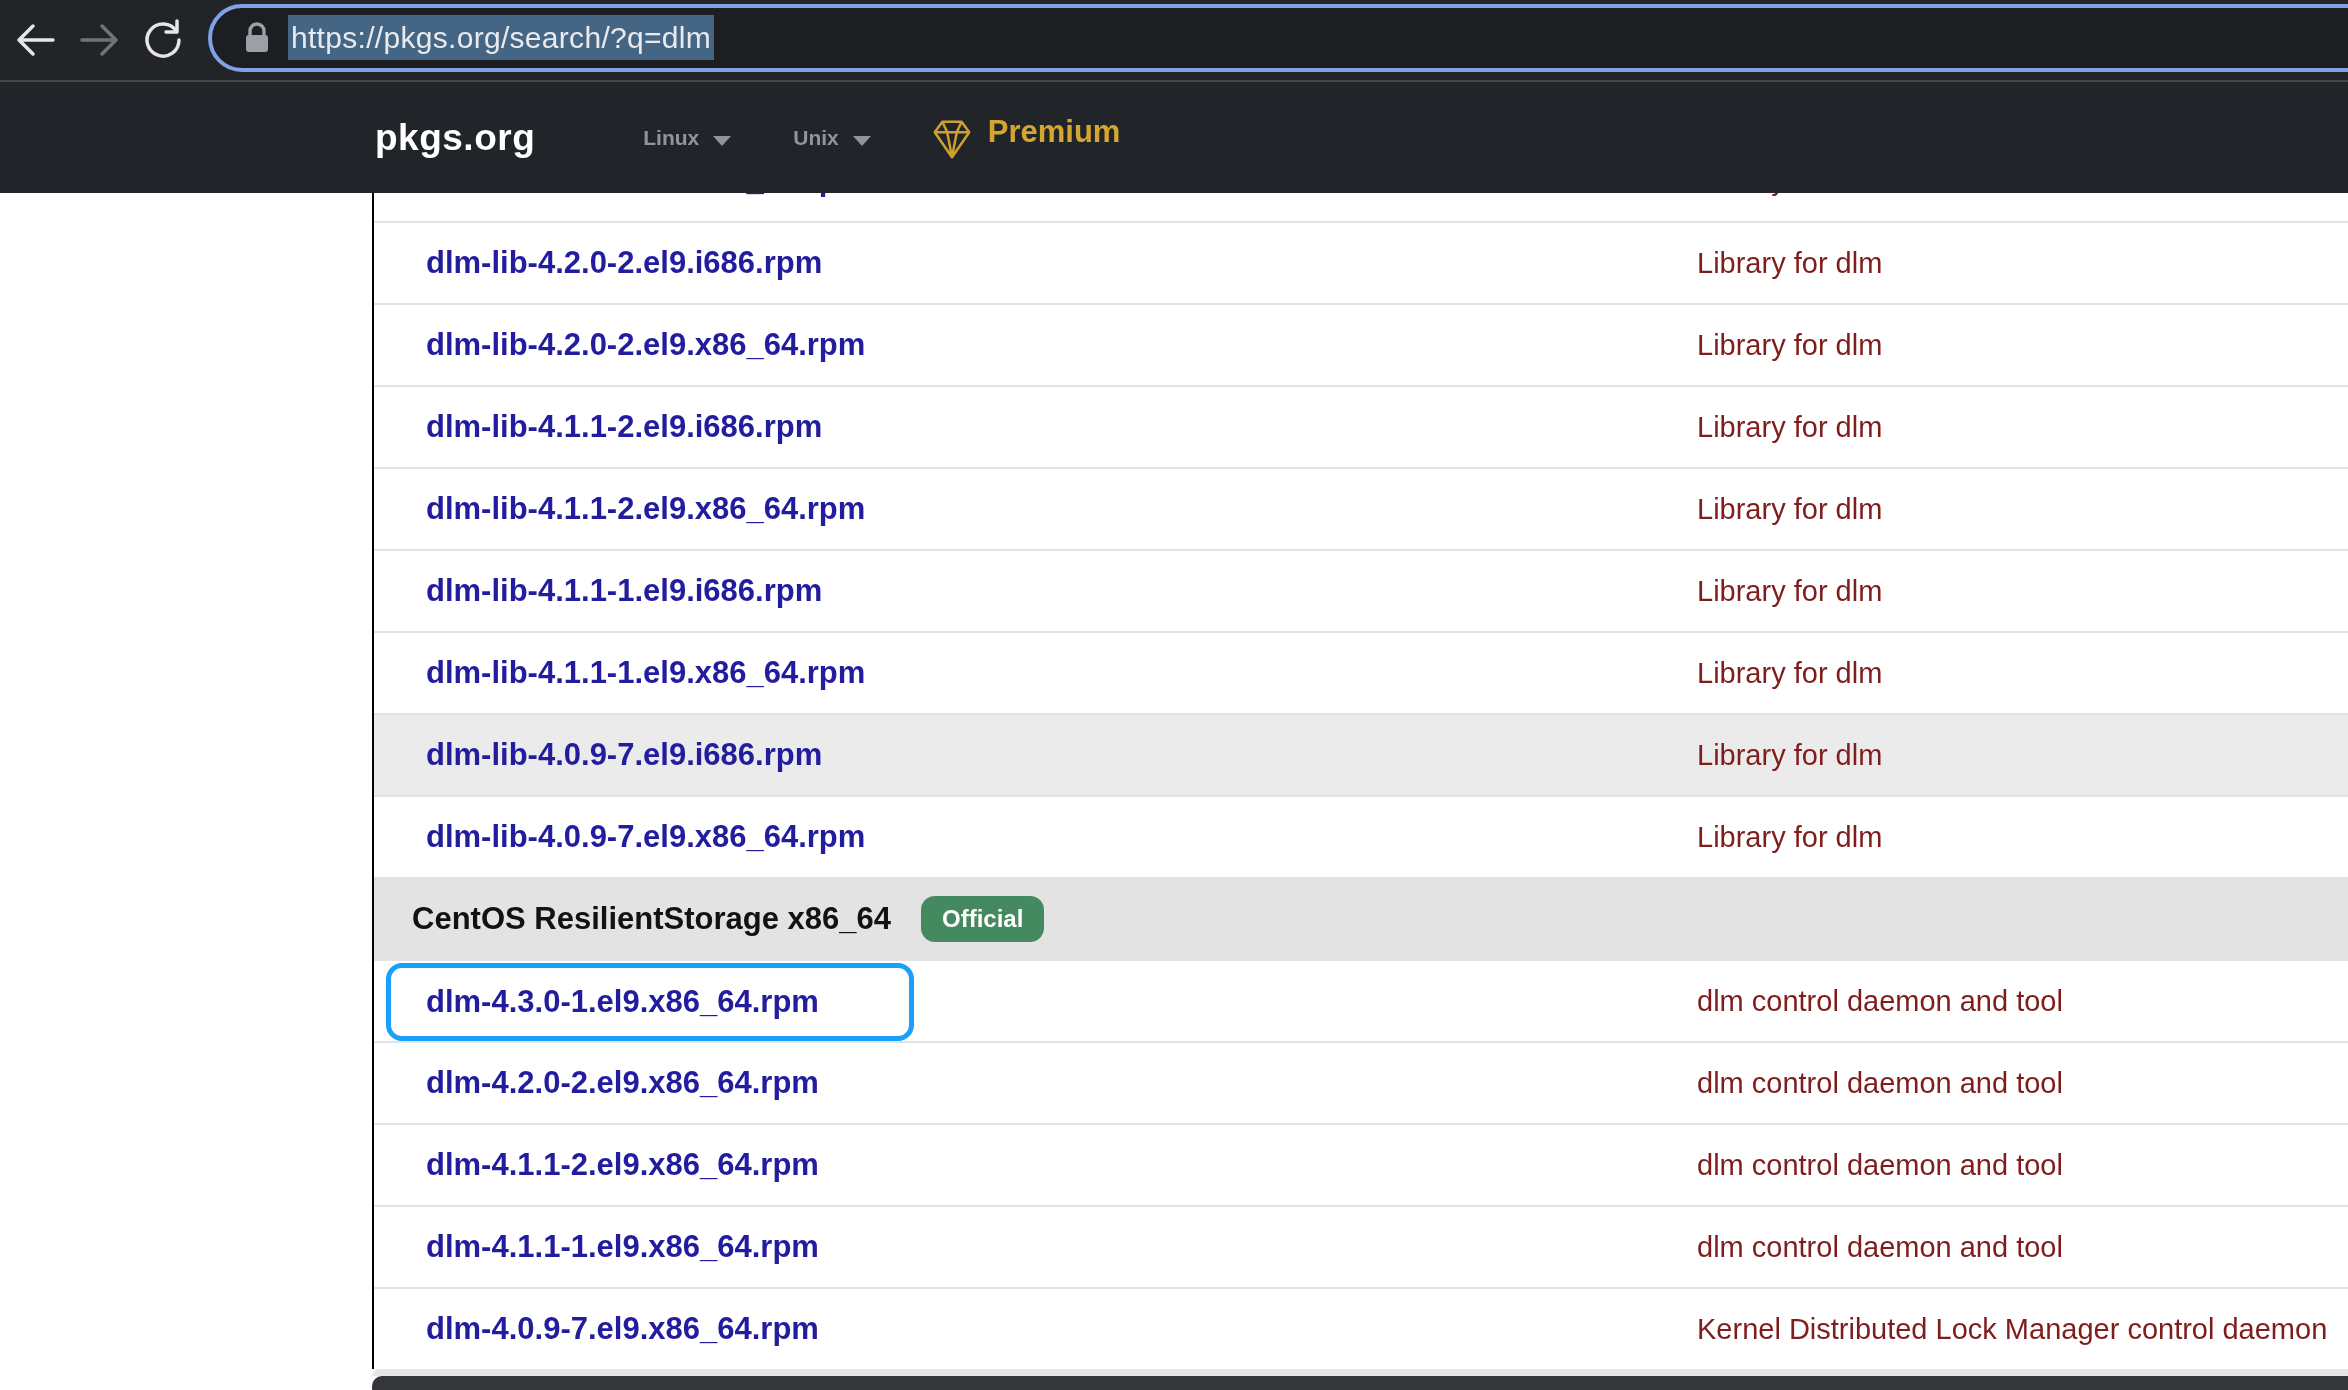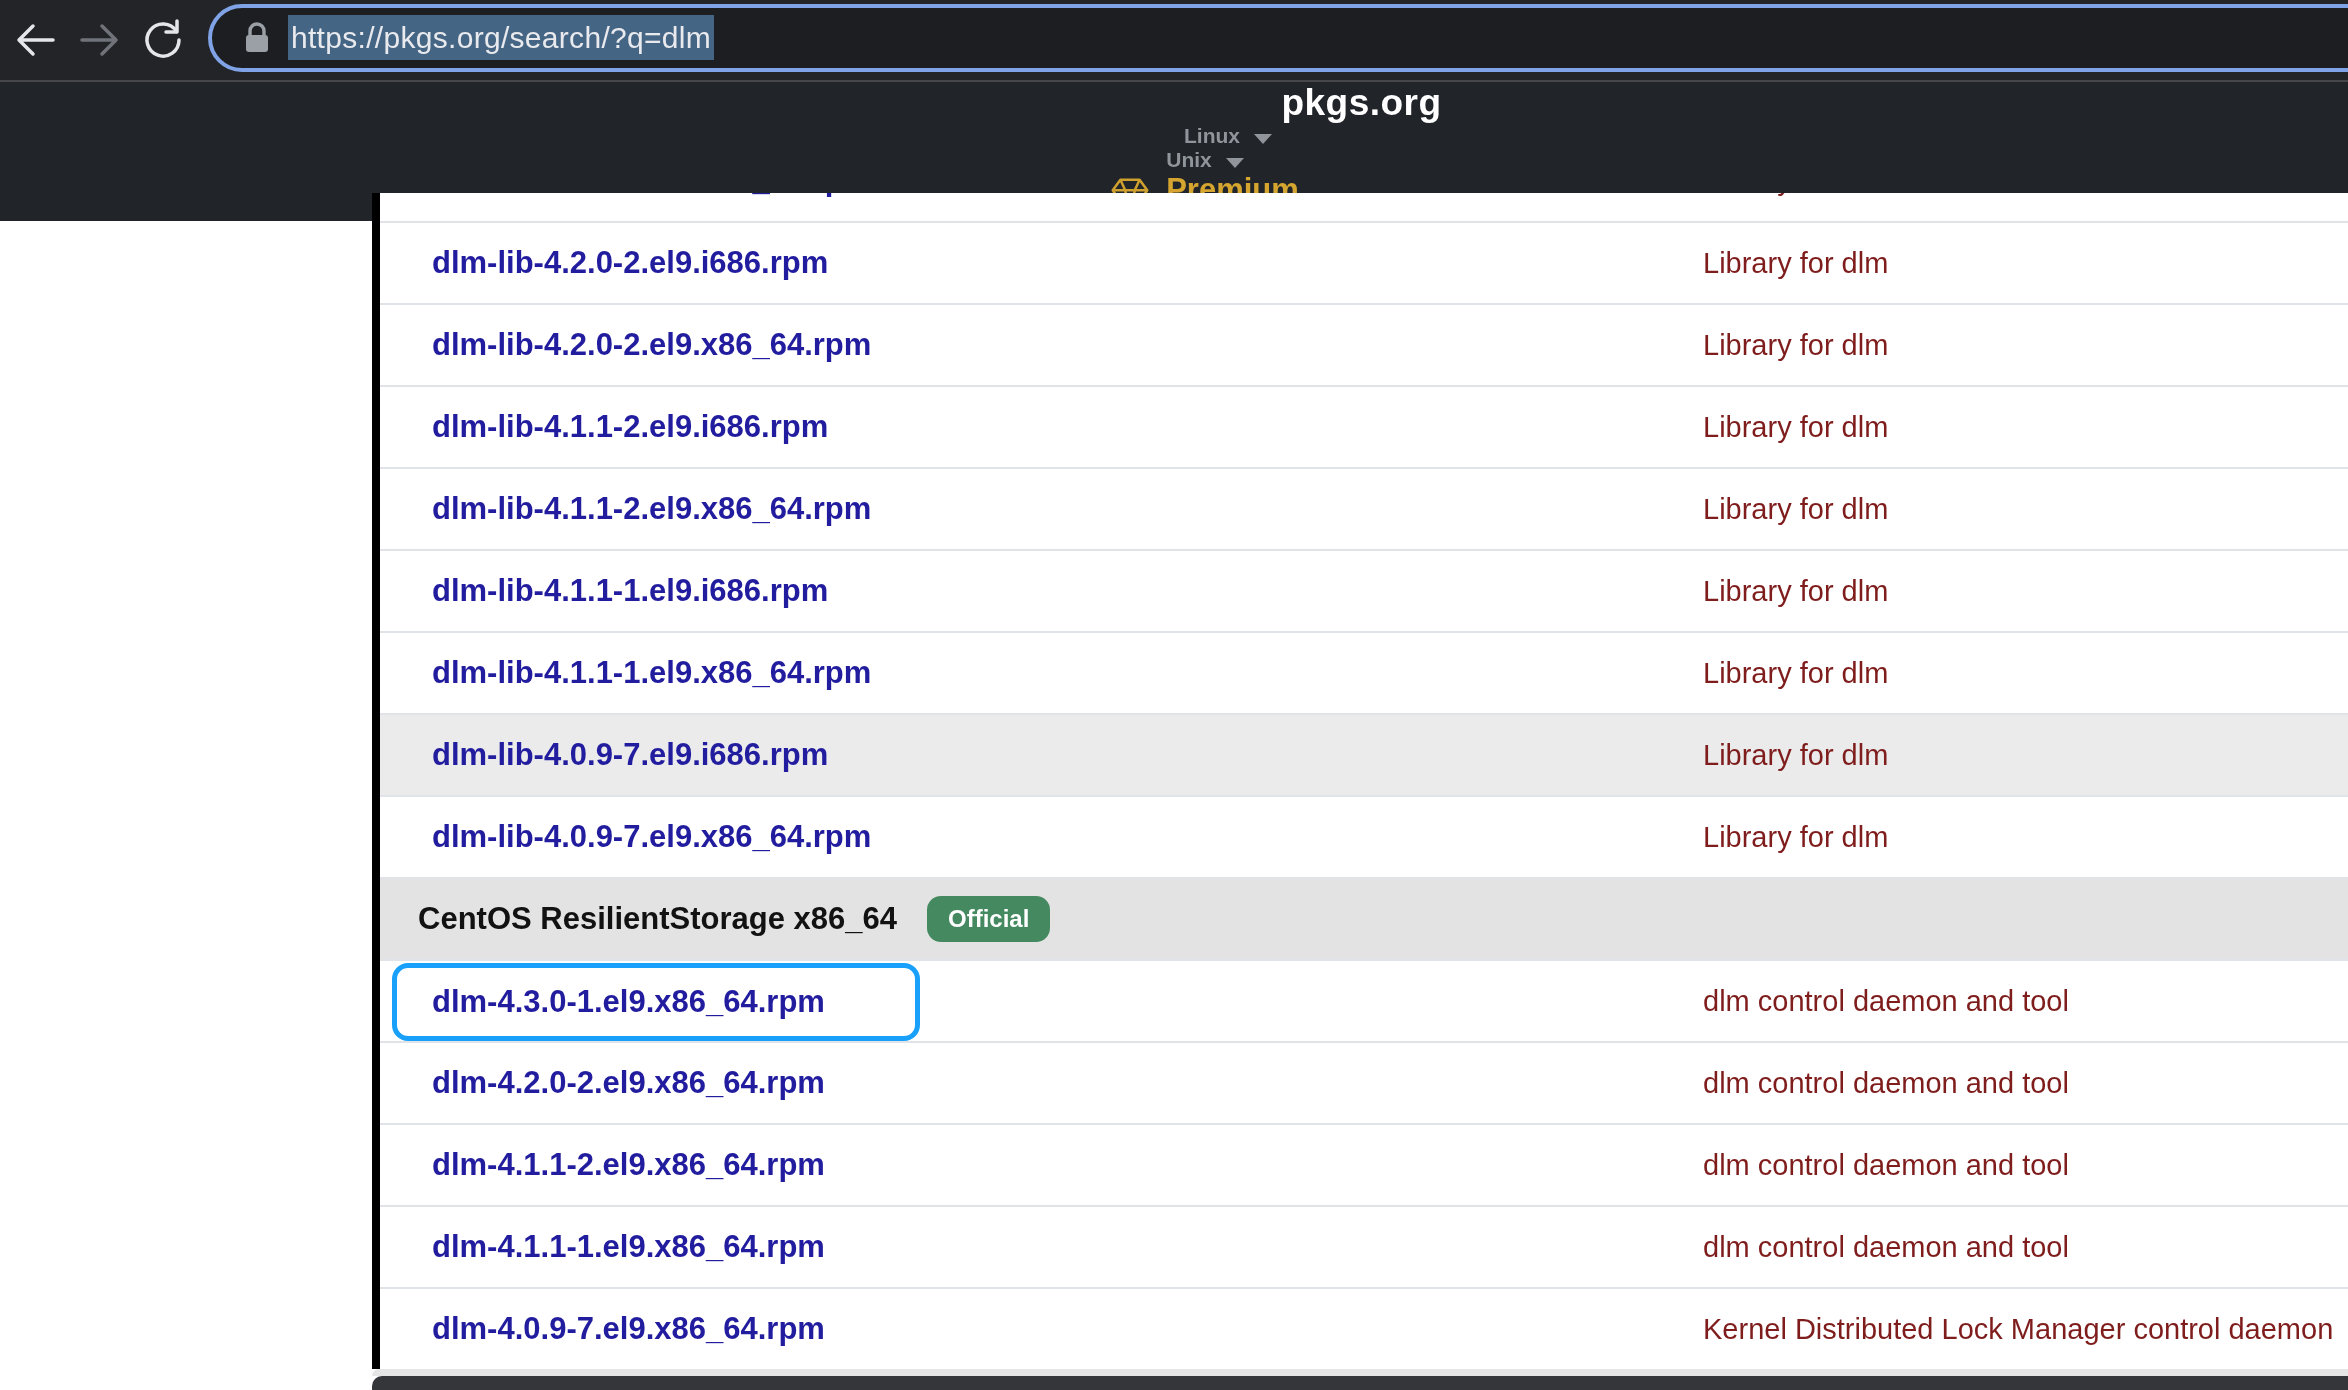--- a/index.html
+++ b/index.html
@@ -29,23 +29,23 @@
   }
   .lock { margin-left:28px; flex:0 0 auto; }
   .url-text {
     margin-left:14px; font-size:30px; color:#e9eaee; white-space:nowrap;
     letter-spacing:0.3px;
   }
   .url-text .sel { background:#456585; padding:6px 3px; }
 
   
   .site-header {
-    position:absolute; top:80px; left:0; width:2348px; height:141px;
+    position:absolute; top:80px; left:0; width:2348px; height:113px;
     background:#212529; border-top:2px solid #46474b;
-    display:flex; align-items:center;flex-direction:column;
+    display:flex; align-items:center;
   }
   .logo {
     margin-left:375px; font-size:37px; font-weight:bold; color:#ffffff;
     cursor:pointer; letter-spacing:0.5px;
   }
   .nav-item {
     display:flex; align-items:center; cursor:pointer;
     font-size:21px; font-weight:600; color:#8f959b;
   }
   .nav-item.linux { margin-left:108px; }
@@ -58,21 +58,21 @@
   .premium {
     margin-left:58px; display:flex; align-items:flex-start; cursor:pointer;
   }
   .premium-label {
     margin-left:13px; font-size:31px; font-weight:bold; color:#d5a52f;
   }
 
   
   .main {
     position:absolute; top:193px; left:372px; right:0;
-    border-left:8px solid #000000; background:#ffffff;
+    border-left:2px solid #000000; background:#ffffff;
   }
   .row {
     display:flex; align-items:center; height:82px;
     border-top:2px solid #e0e3e7; background:#ffffff;
   }
   .row.shaded  { background:#ebebeb; }
   .row.partial { height:28px; border-top:none; overflow:hidden;
                  align-items:flex-start; }
   .row.partial .inner {
     display:flex; align-items:center; height:82px; width:100%;

